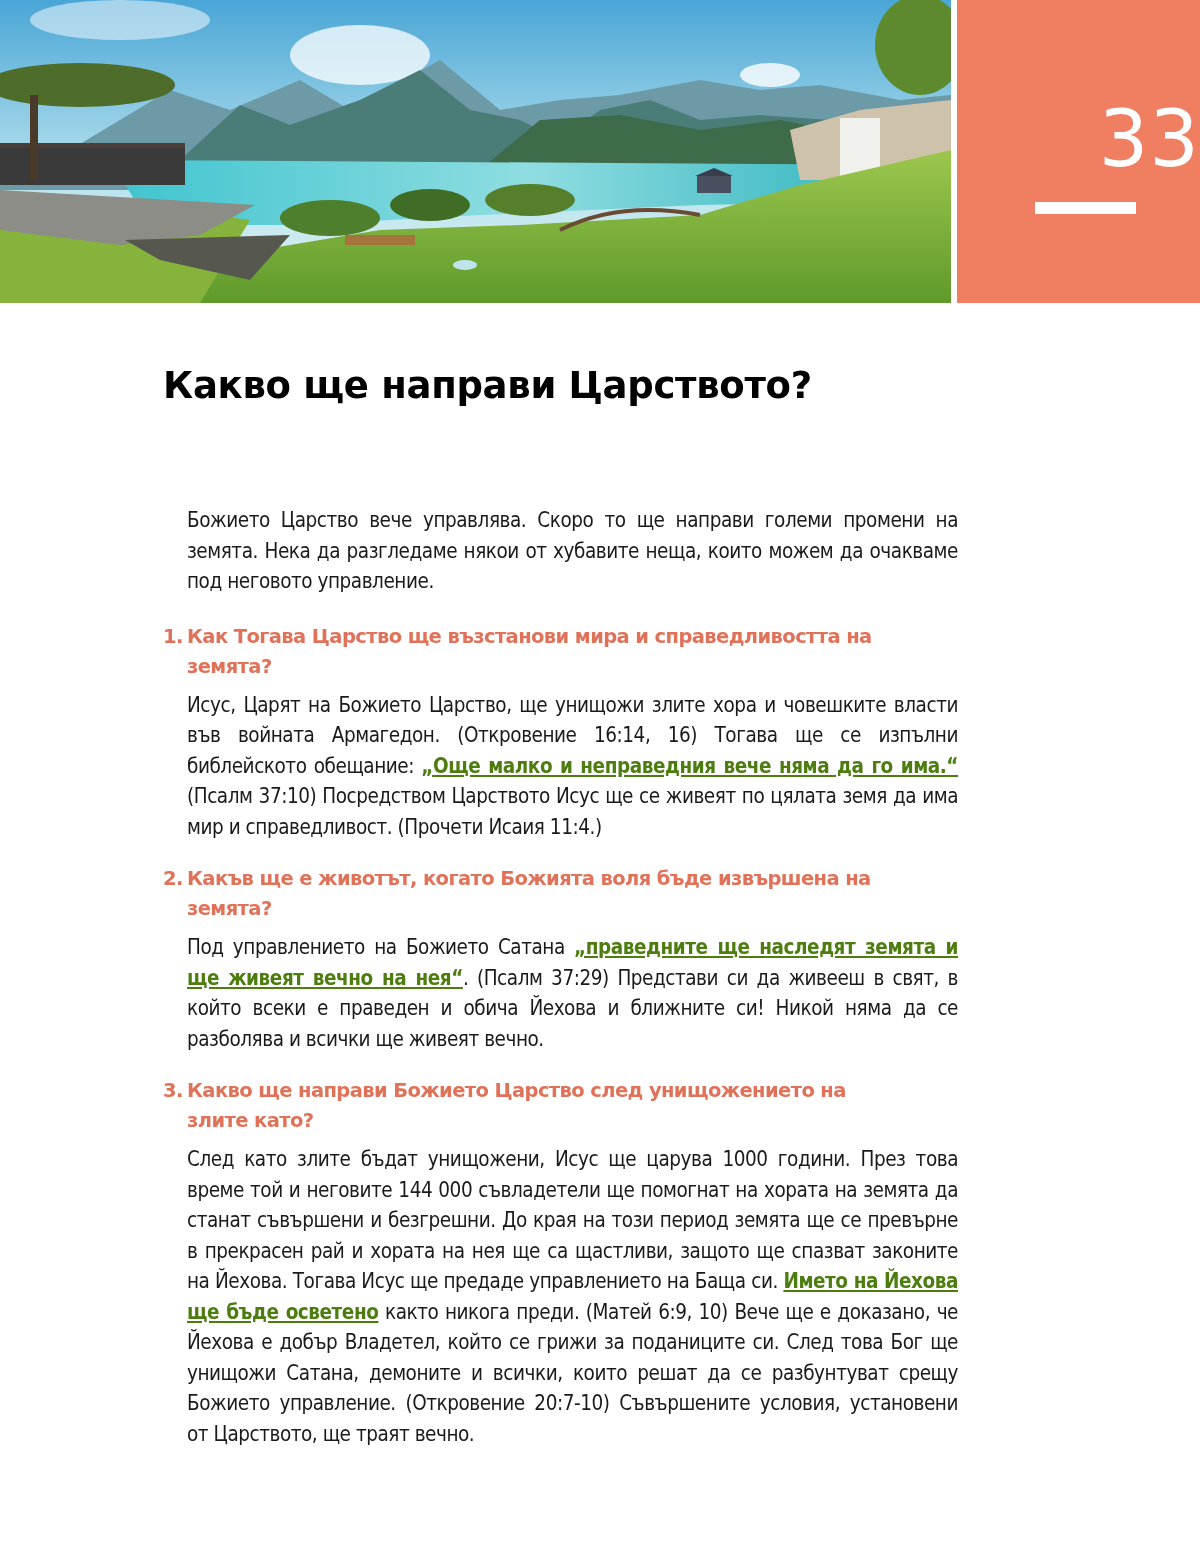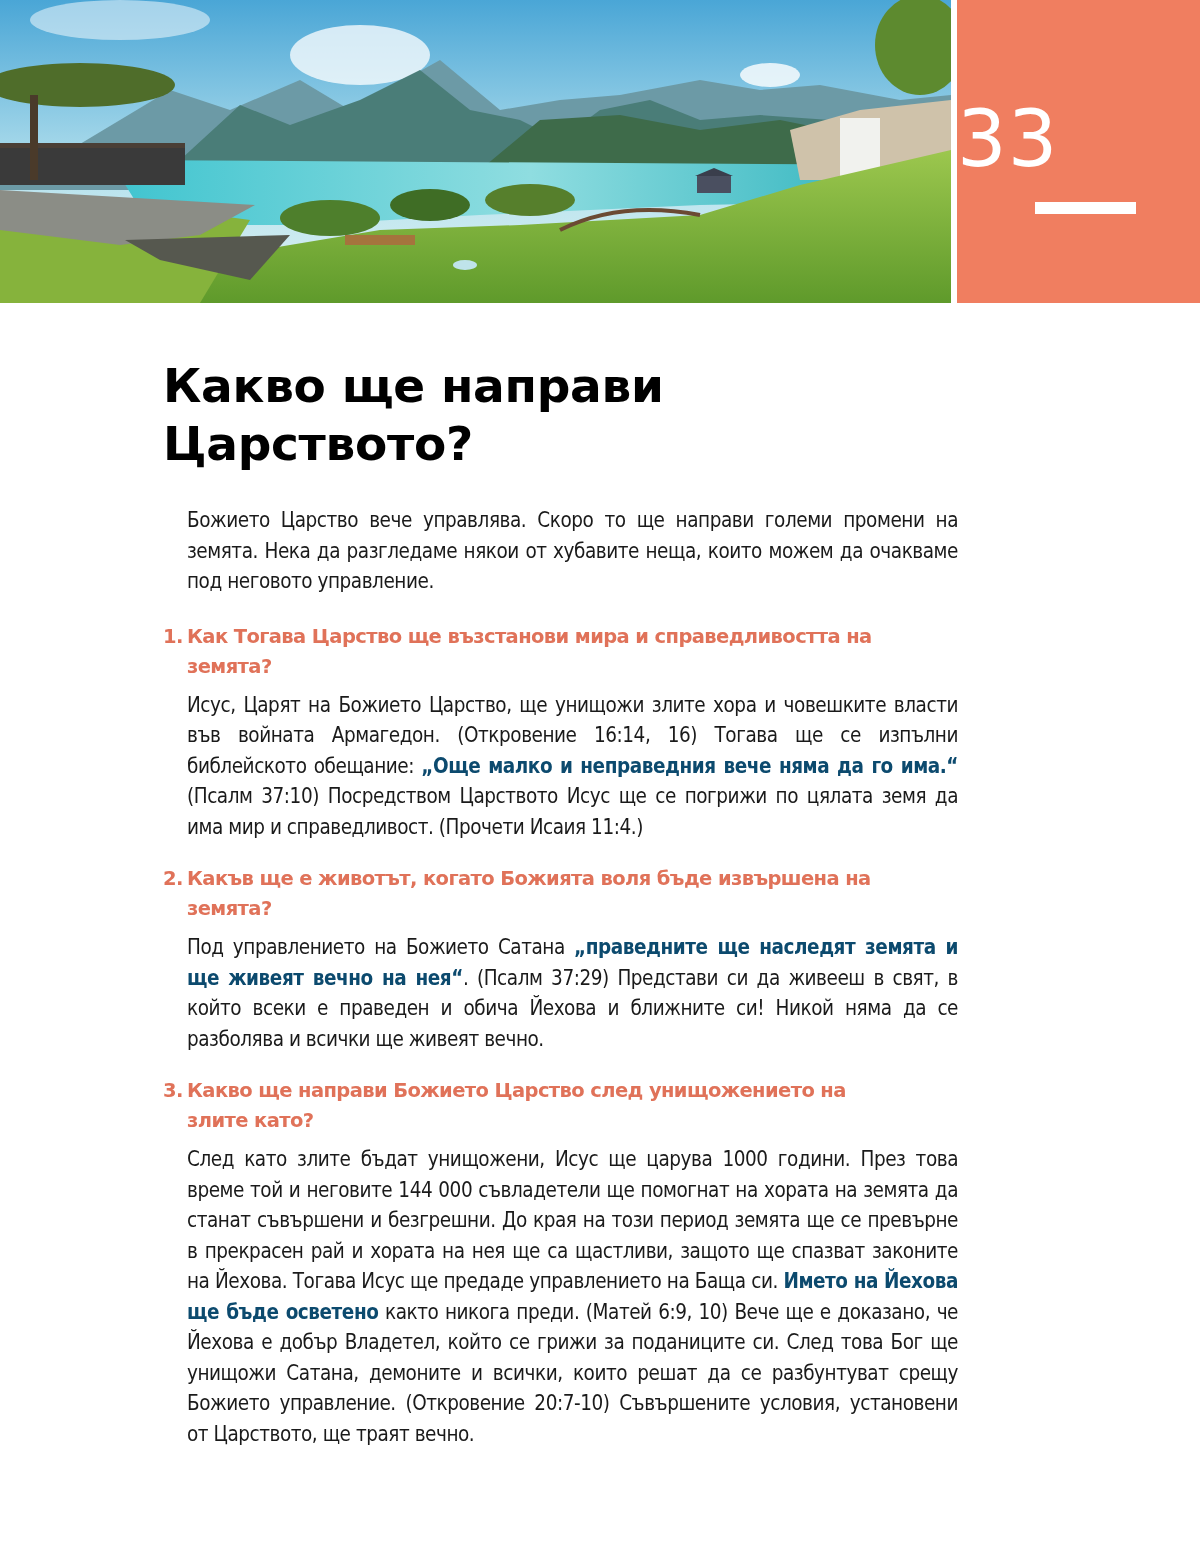--- a/index.html
+++ b/index.html
@@ -5,45 +5,45 @@
   html, body { margin: 0; padding: 0; background: #ffffff; }
   body { width: 1200px; height: 1543px; position: relative; overflow: hidden;
          font-family: "DejaVu Sans", sans-serif; color: #1a1a1a; }
 
   
   .hero { position: absolute; left: 0; top: 0; width: 951px; height: 303px; overflow: hidden; }
   .hero svg { display: block; width: 951px; height: 303px; }
 
   .chapter-box { position: absolute; left: 957px; top: 0; width: 243px; height: 303px;
                  background: #f07e60; }
-  .chapter-number { position: absolute; left: 0; right: 0; top: 100px; text-align: left;
+  .chapter-number { position: absolute; left: 0; right: 0; top: 100px; text-align: right;
                     color: #ffffff; font-family: "DejaVu Sans", sans-serif; font-size: 78px;
                     letter-spacing: 1px; line-height: 1; font-weight: normal; }
   .chapter-rule { position: absolute; left: 78px; top: 202px; width: 101px; height: 12px;
                   background: #ffffff; }
 
   
   .page-title { position: absolute; left: 163px; top: 357px; width: 700px; margin: 0;
-                font-family: "DejaVu Sans", sans-serif; font-weight: bold; font-size: 47px;
+                font-family: "DejaVu Sans", sans-serif; font-weight: bold; font-size: 37px;
                 line-height: 58px; color: #000000; letter-spacing: -0.3px; }
 
   
   .content { position: absolute; left: 163px; top: 505px; width: 795px; }
   .intro, .answer { font-family: "DejaVu Sans Condensed", "DejaVu Sans", sans-serif;
                     font-stretch: condensed; font-size: 20.5px; line-height: 30.5px;
                     margin: 0 0 0 24px; text-align: justify; color: #1a1a1a;
                     letter-spacing: -0.45px; }
   .intro { margin-bottom: 25px; }
   .question { display: flex; margin: 0 0 8px 0; color: #e07259;
               font-family: "DejaVu Sans", sans-serif; font-weight: bold; font-size: 19.5px;
               line-height: 30px; letter-spacing: -0.6px; }
   .q-num { width: 24px; flex: none; }
   .q-text { width: 720px; }
   .answer { margin-bottom: 22px; }
-  .answer b { font-weight: bold; color: #0c4a6e; }
+  .answer b { font-weight: bold; color: #4d7c0f; text-decoration: underline; }
 </style>
 </head>
 <body>
 
 <div class="hero">
   <svg viewBox="0 0 951 303" preserveAspectRatio="none">
     <defs>
       <linearGradient id="sky" x1="0" y1="0" x2="0" y2="1">
         <stop offset="0" stop-color="#4aa6d6"></stop>
         <stop offset="0.6" stop-color="#b9e3ee"></stop>
@@ -107,21 +107,21 @@
 <h1 class="page-title">Какво ще направи Царството?</h1>
 
 <div class="content">
   <p class="intro">Божието Царство вече управлява. Скоро то ще направи големи промени на земята. Нека да разгледаме някои от хубавите неща, които можем да очакваме под неговото управление.</p>
 
   <div>
     <div class="question" style="color: rgb(224, 114, 89);">
       <span class="q-num">1.</span>
       <span class="q-text">Как Тогава Царство ще възстанови мира и справедливостта на земята?</span>
     </div>
-    <p class="answer"><span>Исус, Царят на Божието Царство, ще унищожи злите хора и човешките власти във войната Армагедон. (Откровение 16:14, 16) Тогава ще се изпълни библейското обещание: </span><b>„Още малко и неправедния вече няма да го има.“</b><span> (Псалм 37:10) Посредством Царството Исус ще се погрижи по цялата земя да има мир и справедливост. (Прочети Исаия 11:4.)</span></p>
+    <p class="answer"><span>Исус, Царят на Божието Царство, ще унищожи злите хора и човешките власти във войната Армагедон. (Откровение 16:14, 16) Тогава ще се изпълни библейското обещание: </span><b>„Още малко и неправедния вече няма да го има.“</b><span> (Псалм 37:10) Посредством Царството Исус ще се живеят по цялата земя да има мир и справедливост. (Прочети Исаия 11:4.)</span></p>
   </div>
 
   <div>
     <div class="question" style="color: rgb(224, 114, 89);">
       <span class="q-num">2.</span>
       <span class="q-text">Какъв ще е животът, когато Божията воля бъде извършена на земята?</span>
     </div>
     <p class="answer"><span>Под управлението на Божието Сатана </span><b>„праведните ще наследят земята и ще живеят вечно на нея“</b><span>. (Псалм 37:29) Представи си да живееш в свят, в който всеки е праведен и обича Йехова и ближните си! Никой няма да се разболява и всички ще живеят вечно.</span></p>
   </div>
 

